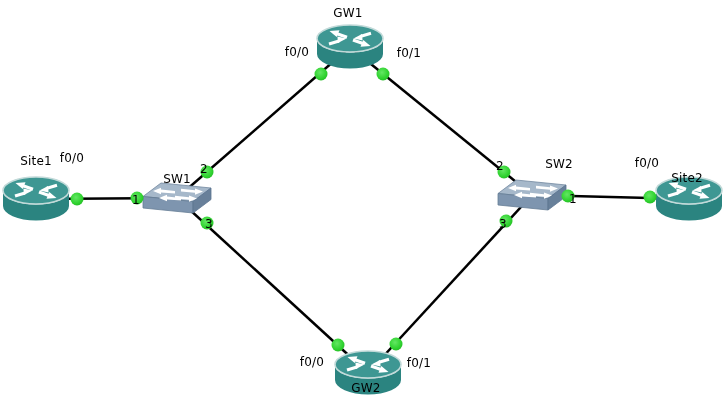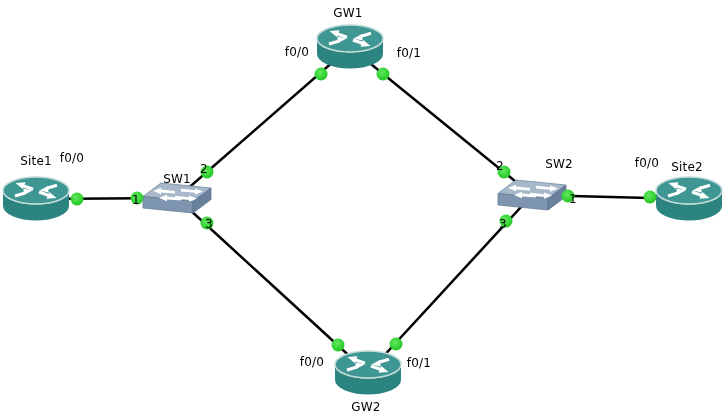--- a/index.html
+++ b/index.html
@@ -124,23 +124,23 @@
       <div class="dot" style="left: 504px; top: 172px;"></div>
       <div class="dot" style="left: 396px; top: 344px;"></div>
       <div class="dot" style="left: 506px; top: 221px;"></div>
       <div class="dot" style="left: 568px; top: 196px;"></div>
       <div class="dot" style="left: 650px; top: 197px;"></div>
     </div>
   <div id="labels-layer">
       <div class="lbl" style="left: 36px; top: 161px;">Site1</div>
       <div class="lbl" style="left: 177px; top: 179px;">SW1</div>
       <div class="lbl" style="left: 348px; top: 13px;">GW1</div>
-      <div class="lbl" style="left: 366px; top: 407px;">GW2</div>
+      <div class="lbl" style="left: 366px; top: 388px;">GW2</div>
       <div class="lbl" style="left: 559px; top: 164px;">SW2</div>
-      <div class="lbl" style="left: 687px; top: 167px;">Site2</div>
+      <div class="lbl" style="left: 687px; top: 178px;">Site2</div>
       <div class="lbl" style="left: 72px; top: 158px;">f0/0</div>
       <div class="lbl" style="left: 136px; top: 200px;">1</div>
       <div class="lbl" style="left: 204px; top: 169px;">2</div>
       <div class="lbl" style="left: 297px; top: 52px;">f0/0</div>
       <div class="lbl" style="left: 209px; top: 224px;">3</div>
       <div class="lbl" style="left: 312px; top: 362px;">f0/0</div>
       <div class="lbl" style="left: 409px; top: 53px;">f0/1</div>
       <div class="lbl" style="left: 500px; top: 166px;">2</div>
       <div class="lbl" style="left: 419px; top: 363px;">f0/1</div>
       <div class="lbl" style="left: 503px; top: 224px;">3</div>

